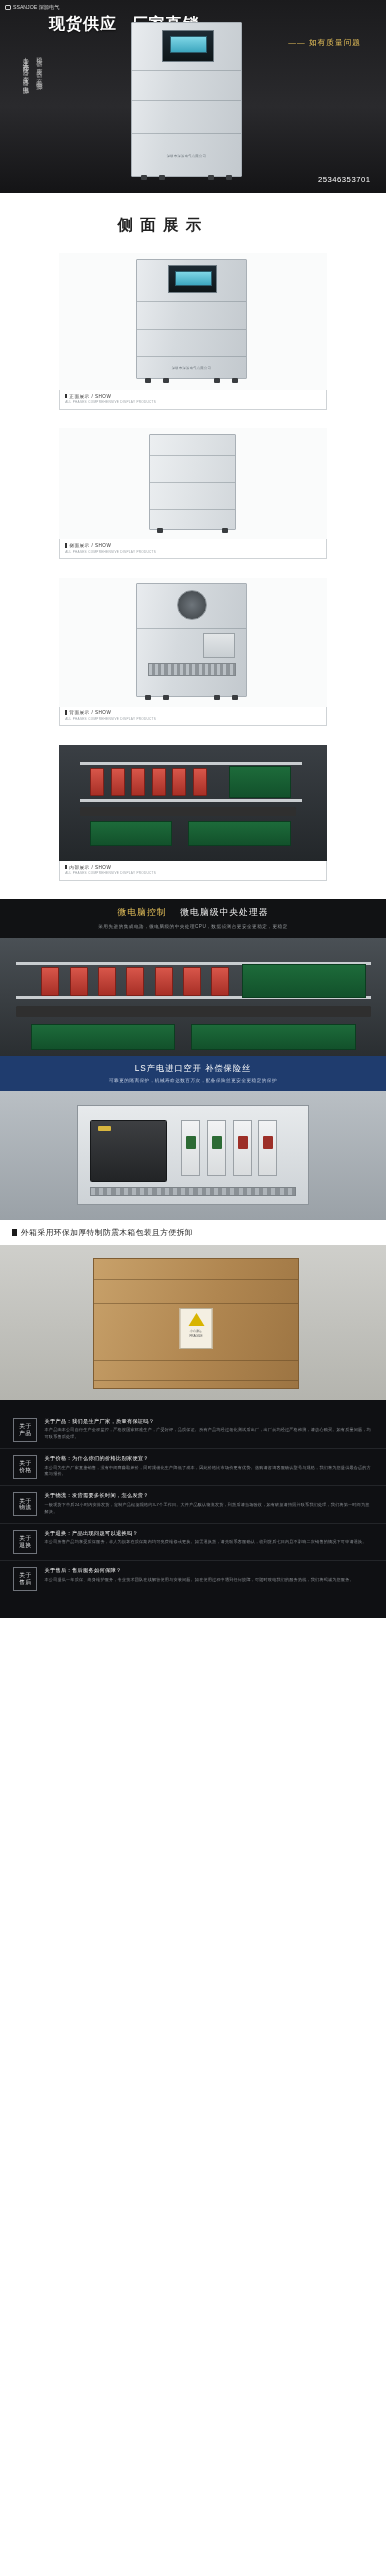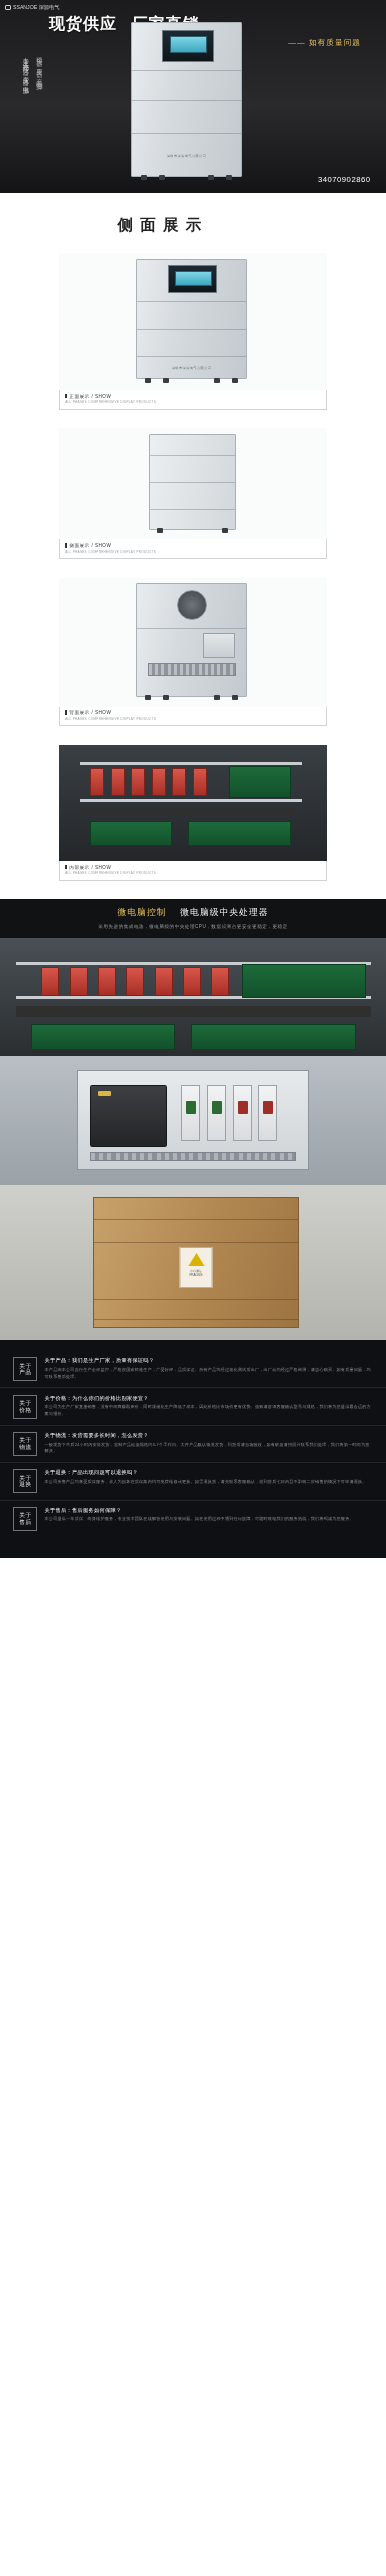--- a/index.html
+++ b/index.html
@@ -290,21 +290,21 @@
       <div class="seam" style="left:0;top:47px;width:100%;height:0.5px;"></div>
       <div class="seam" style="left:0;top:77px;width:100%;height:0.5px;"></div>
       <div class="seam" style="left:0;top:110px;width:100%;height:0.5px;"></div>
       <div class="logoplate" style="top:131px;">深圳市深源电气有限公司</div>
       <div class="caster" style="left:9.3px;"></div>
       <div class="caster" style="left:27px;"></div>
       <div class="caster" style="right:27px;"></div>
       <div class="caster" style="right:9.3px;"></div>
     </div>
 
-    <div class="hero-phone">34070902860</div>
+    <div class="hero-phone">25346353701</div>
   </div>
 
   <div class="section-title">侧面展示</div>
 
   <div class="shot">
     <div class="shot-img" style="height:137px;">
       <div class="cab" style="position:absolute;left:77px;top:6.2px;width:111px;height:120px;">
         <div class="panel" style="left:31px;top:5.2px;width:49px;height:28px;">
           <div class="lcd" style="left:6.2px;top:4.1px;width:37px;height:15.5px;"></div>
         </div>
@@ -400,20 +400,24 @@
     <div class="cap-mod" style="left:126px;top:29px;width:17.5px;height:29px;"></div>
     <div class="cap-mod" style="left:155px;top:29px;width:17.5px;height:29px;"></div>
     <div class="cap-mod" style="left:183px;top:29px;width:17.5px;height:29px;"></div>
     <div class="cap-mod" style="left:211px;top:29px;width:17.5px;height:29px;"></div>
     <div class="pcb" style="left:242px;top:26px;width:124px;height:34px;"></div>
     <div class="wirebundle" style="left:15.5px;top:68px;width:355px;height:11.3px;"></div>
     <div class="pcb" style="left:31px;top:86px;width:144px;height:26px;"></div>
     <div class="pcb" style="left:191px;top:86px;width:165px;height:26px;"></div>
   </div>
 
+  <div class="band-blue">
+    <div class="t1">LS产电进口空开 补偿保险丝</div>
+    <div class="t2">可靠更的隔离保护，机械寿命达数百万次，配备保险丝更安全更稳定的保护</div>
+  </div>
 
   <div class="breaker-scene">
     <div class="breaker-box">
       <div class="mccb">
         <div class="ydot"></div>
       </div>
       <div class="mcb" style="left:103px;">
           <div class="tog"></div>
         </div>
       <div class="mcb" style="left:129px;">
@@ -422,20 +426,25 @@
       <div class="mcb" style="left:155px;">
           <div class="tog red"></div>
         </div>
       <div class="mcb" style="left:180px;">
           <div class="tog red"></div>
         </div>
       <div style="position:absolute;left:12.4px;top:81px;width:206px;height:9.3px;background:repeating-linear-gradient(90deg,#aeb4b9 0 4.1px,#8a9095 4.1px 8.2px);border:0.5px solid #7d8388;"></div>
     </div>
   </div>
 
+  <div class="band-light">
+    <div class="t1">
+      <span class="sq"></span><span>外箱采用环保加厚特制防震木箱包装且方便拆卸</span>
+    </div>
+  </div>
 
   <div class="crate-scene">
     <div class="crate">
       <div class="plank" style="top:20.6px;"></div>
       <div class="plank" style="top:44px;"></div>
       <div class="plank" style="top:101px;"></div>
       <div class="plank" style="top:121px;"></div>
       <div class="label">
         <div class="tri"></div>
         <div class="txt">小心搬运<br>FRAGILE</div>

